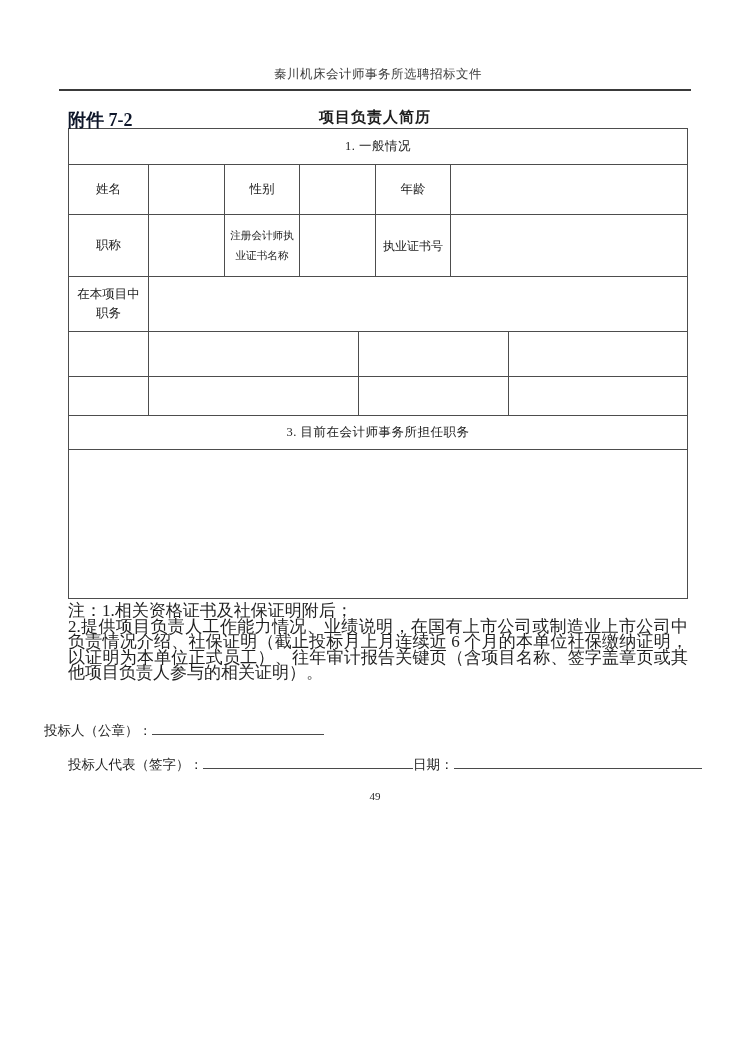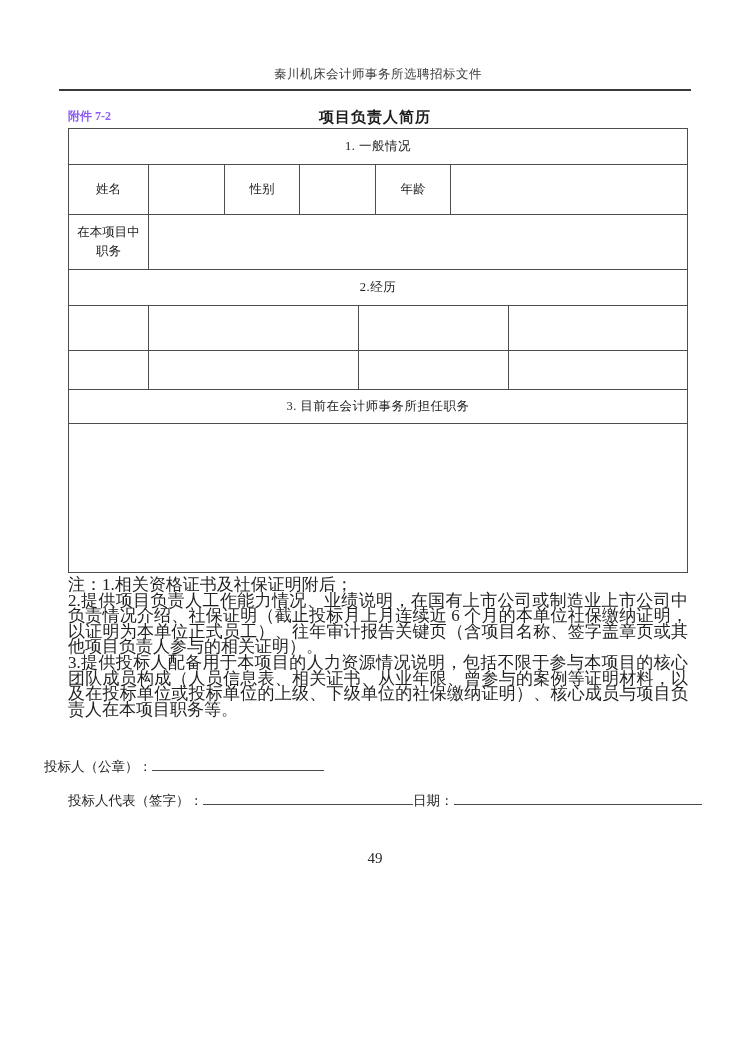--- a/index.html
+++ b/index.html
@@ -11,21 +11,21 @@
   
   .hdr{
     margin:66px 59px 0 59px;
     border-bottom:2px solid #3a3a3a;
     padding:0 24px 6px 30px;
     display:flex;justify-content:center;align-items:flex-end;
     font-size:12.5px;color:#3d3d3d;letter-spacing:.5px;
   }
   
   .attach-row{position:relative;margin:17px 68px 0 68px;height:20px;}
-  .attach-label{position:absolute;left:0;top:0;font-weight:bold;font-size:12px;color:#8b5cf6;}
+  .attach-label{position:absolute;left:0;top:0;font-weight:bold;font-size:18px;color:#0f172a;}
   .doc-title{position:absolute;left:0;right:0;text-align:center;font-weight:bold;font-size:15px;color:#1c1c1c;letter-spacing:1px;}
   
   table.frm{border-collapse:collapse;table-layout:fixed;margin-left:68px;width:619px;
     font-size:12.5px;color:#222;}
   table.frm td{border:1px solid #4d4d4d;text-align:center;vertical-align:middle;
     padding:8px 4px;overflow:hidden;}
   table.tb{margin-top:-1px;}
   td.section{letter-spacing:.5px;}
   td.nowrap{white-space:nowrap;}
   td.fit{font-size:10.6px;line-height:20px;padding:0 1px;letter-spacing:0;}
@@ -36,21 +36,21 @@
   .notes p{margin:0;}
   
   .sig{margin-left:68px;font-size:13.5px;color:#1f1f1f;white-space:nowrap;}
   .sig1{margin-top:40px;margin-left:44px;}
   .sig2{margin-top:15px;}
   .sig-line{display:inline-block;border-bottom:1px solid #4a4a4a;height:13px;vertical-align:baseline;}
   .line-a{width:172px;}
   .line-b{width:210px;}
   .line-c{width:248px;}
   
-  .pageno{margin-top:40px;text-align:center;font-size:15px;color:#2a2a2a;}
+  .pageno{margin-top:16px;text-align:center;font-size:11px;color:#2a2a2a;}
 </style>
 </head>
 <body>
 
 <div class="hdr">
   <span>秦川机床会计师事务所选聘</span>
   <span>招标文件</span>
 </div>
 
 <div class="attach-row">
@@ -73,38 +73,43 @@
     <td colspan="7" class="section">1. 一般情况</td>
   </tr>
   <tr style="height:50px">
     <td class="nowrap">姓名</td>
     <td></td>
     <td class="nowrap">性别</td>
     <td></td>
     <td class="nowrap">年龄</td>
     <td colspan="2"></td>
   </tr>
+  <tr style="height:62px">
+    <td class="nowrap">职称</td>
+    <td></td>
+    <td class="fit">注册会计师执业证书名称</td>
+    <td></td>
+    <td class="fit" style="font-size:12px">执业证书号</td>
+    <td colspan="2"></td>
+  </tr>
   <tr style="height:43px">
     <td class="rolecell">在本项目中职务</td>
     <td colspan="6"></td>
   </tr>
 </tbody>
   </table>
 
 <table class="frm tb">
   <colgroup>
     <col style="width:80px">
       <col style="width:210px">
       <col style="width:150px">
       <col style="width:179px">
   </colgroup>
   <tbody>
-      <tr style="height:36px">
-    <td colspan="4" class="section">2.经历</td>
-  </tr>
   <tr style="height:45px">
     <td></td>
     <td></td>
     <td></td>
     <td></td>
   </tr>
   <tr style="height:39px">
     <td></td>
     <td></td>
     <td></td>
@@ -123,21 +128,20 @@
   </tr>
   <tr style="height:149px">
     <td></td>
   </tr>
 </tbody>
   </table>
 
 <div class="notes">
   <p>注：1.相关资格证书及社保证明附后；</p>
   <p>2.提供项目负责人工作能力情况、业绩说明，在国有上市公司或制造业上市公司中负责情况介绍、社保证明（截止投标月上月连续近 6 个月的本单位社保缴纳证明，以证明为本单位正式员工）、往年审计报告关键页（含项目名称、签字盖章页或其他项目负责人参与的相关证明）。</p>
-  <p>3.提供投标人配备用于本项目的人力资源情况说明，包括不限于参与本项目的核心团队成员构成（人员信息表、相关证书、从业年限、曾参与的案例等证明材料，以及在投标单位或投标单位的上级、下级单位的社保缴纳证明）、核心成员与项目负责人在本项目职务等。</p>
 </div>
 
 <div class="sig sig1">
   <span>投标人（公章）：</span><span class="sig-line line-a"></span>
 </div>
 
 <div class="sig sig2">
   <span>投标人代表（签字）：</span><span class="sig-line line-b"></span><span>日期：</span><span class="sig-line line-c"></span>
 </div>
 

